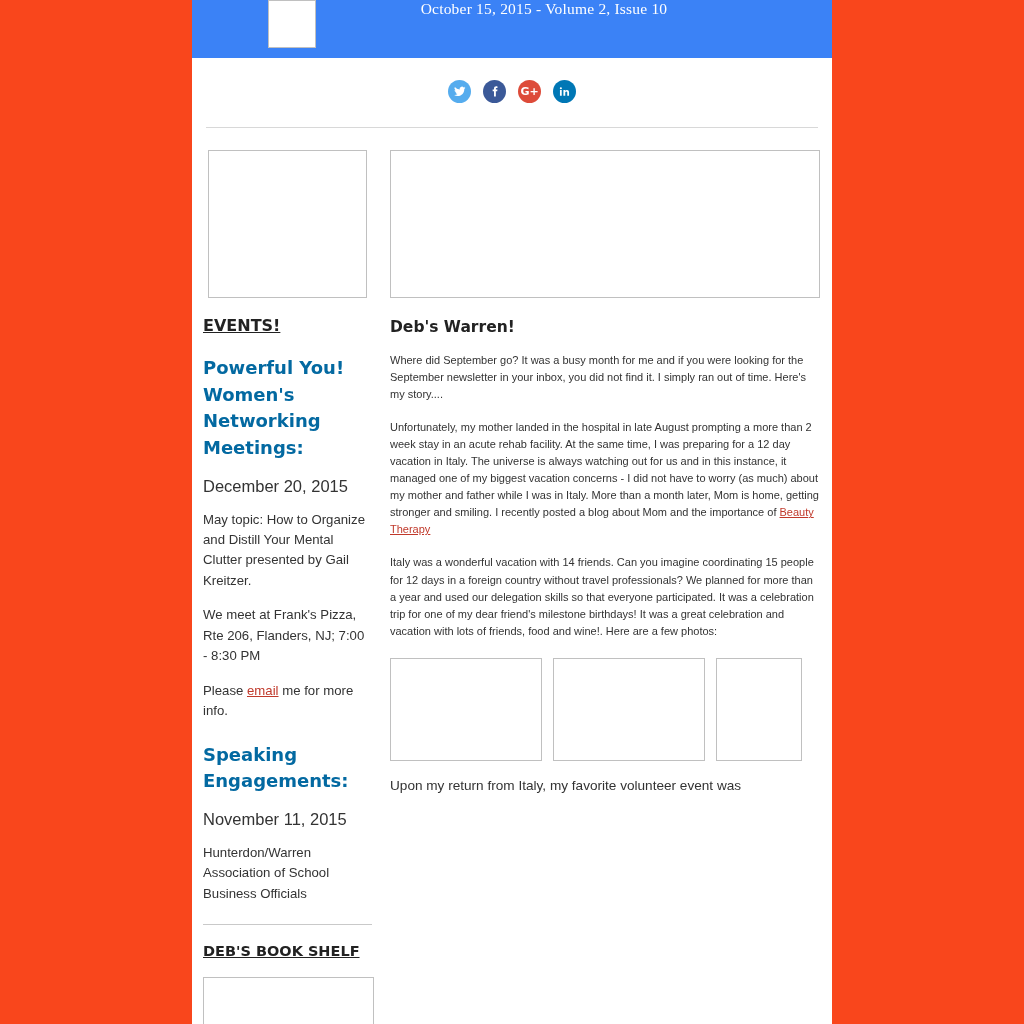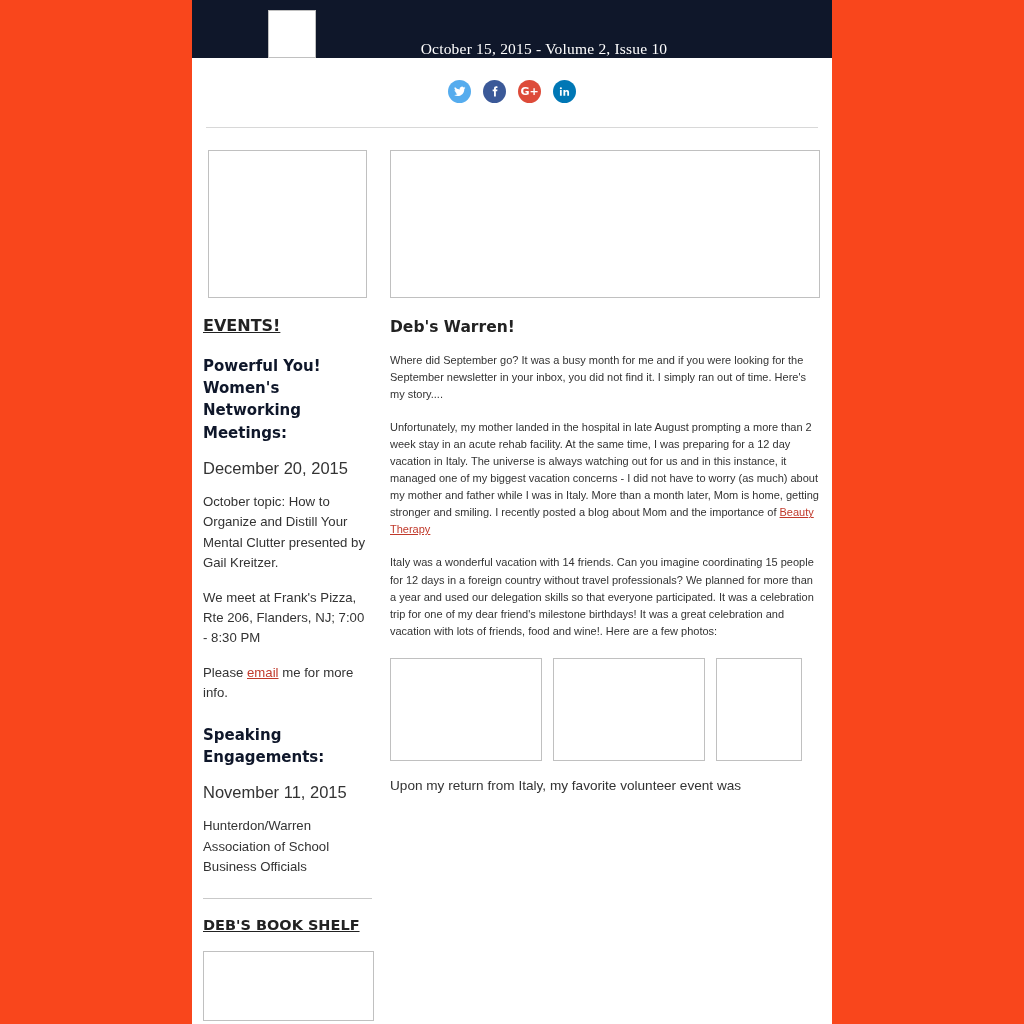--- a/index.html
+++ b/index.html
@@ -13,24 +13,24 @@
   }
   .newsletter {
     width: 640px;
     margin: 0 auto;
     background: #ffffff;
     min-height: 1024px;
     box-sizing: border-box;
   }
   
   .header {
-    background: #0f172a;
+    background: #3b82f6;
     height: 58px;
     display: flex;
-    align-items: flex-end;
+    align-items: flex-start;
     padding: 0 0 0 0;
   }
   .header-logo {
     width: 48px;
     height: 48px;
     background: #ffffff;
     border: 1px solid #c8c8c8;
     margin-left: 76px;
     box-sizing: border-box;
     flex: 0 0 auto;
@@ -112,23 +112,23 @@
   .events-title {
     text-align: left;
     font-size: 16px;
     font-weight: bold;
     color: #222;
     text-decoration: underline;
     margin: 18px 0 0 0;
     font-family: "DejaVu Sans", sans-serif;
   }
   .lh-head {
-    font-size: 15px;
-    font-weight: bold;
-    color: #0f172a;
+    font-size: 18px;
+    font-weight: bold;
+    color: #0369a1;
     line-height: 1.48;
     margin: 20px 0 0 0;
     font-family: "DejaVu Sans", sans-serif;
   }
   .lh-date {
     font-size: 16.5px;
     color: #333;
     margin: 15px 0 0 0;
     font-family: "Liberation Sans", sans-serif;
   }
@@ -225,21 +225,21 @@
 
   <div class="divider"></div>
 
   <div class="columns">
 
     <div class="col-left">
       <div class="left-photo img-placeholder"></div>
       <div class="events-title">EVENTS!</div>
       <div class="lh-head">Powerful You! Women's Networking Meetings:</div>
       <div class="lh-date">December 20, 2015</div>
-      <div class="lh-para">October topic: How to Organize and Distill Your Mental Clutter presented by Gail Kreitzer.</div>
+      <div class="lh-para">May topic: How to Organize and Distill Your Mental Clutter presented by Gail Kreitzer.</div>
       <div class="lh-para">We meet at Frank's Pizza, Rte 206, Flanders, NJ; 7:00 - 8:30 PM</div>
       <div class="lh-para"><span>Please </span><a>email</a><span> me for more info.</span></div>
       <div class="lh-head">Speaking Engagements:</div>
       <div class="lh-date">November 11, 2015</div>
       <div class="lh-para">Hunterdon/Warren Association of School Business Officials</div>
       <div class="left-divider"></div>
       <div class="booksh">DEB'S BOOK SHELF</div>
       <div class="book-photo img-placeholder"></div>
     </div>
 

